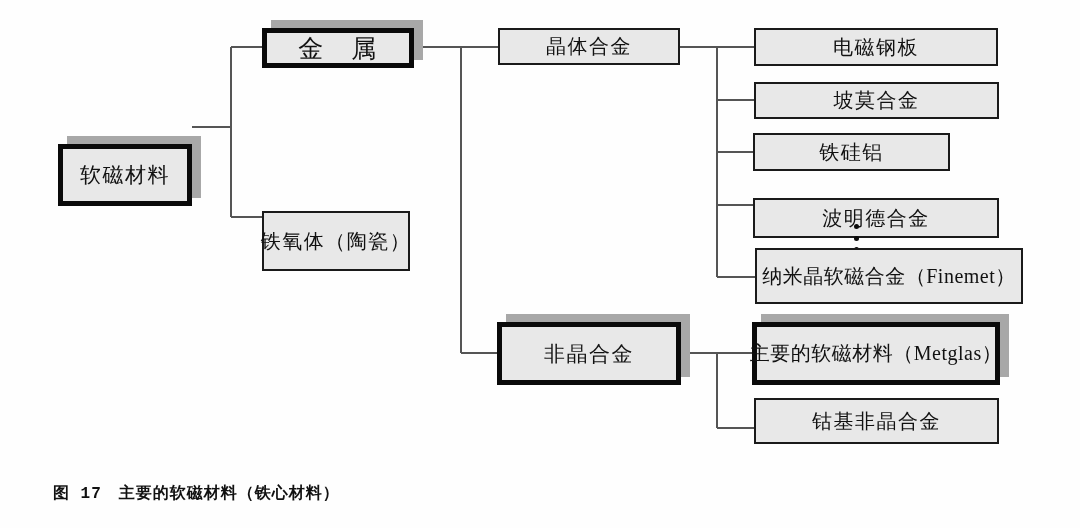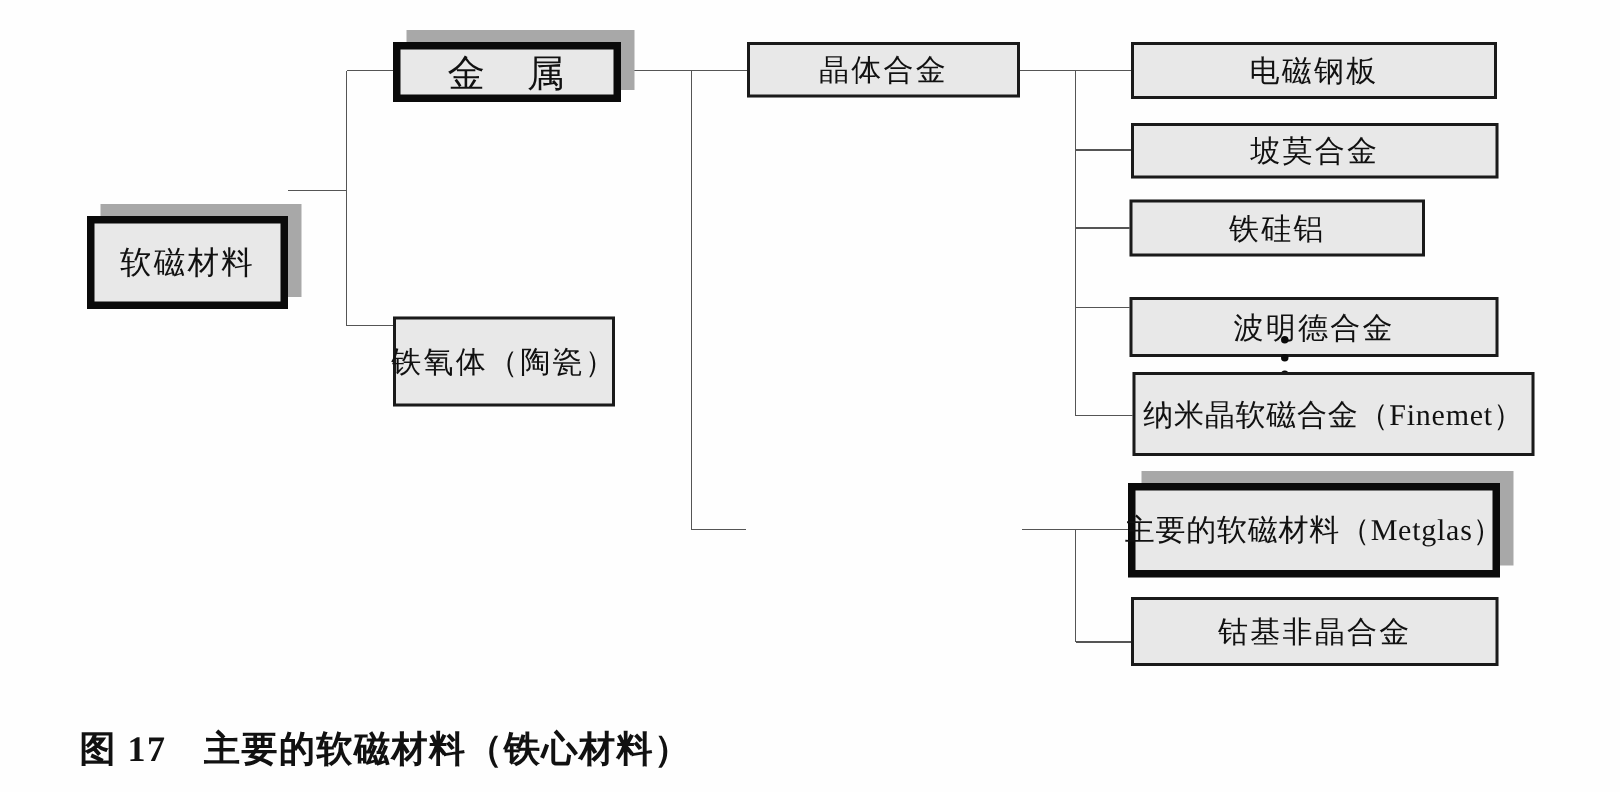--- a/index.html
+++ b/index.html
@@ -80,23 +80,23 @@
     display: block;
     width: 5px;
     height: 5px;
     border-radius: 50%;
     background: var(--border-thick);
   }
   .caption {
     position: absolute;
     left: 53px;
     top: 483px;
-    font-family: Liberation Serif, serif;
+    font-family: Liberation Mono, monospace;
     font-weight: bold;
-    font-size: 24px;
+    font-size: 16px;
     letter-spacing: 1px;
     color: var(--text);
     white-space: nowrap;
   }
 </style>
 </head>
 <body>
 
 <div class="stage">
 
@@ -124,20 +124,21 @@
   </svg>
 
   <div class="node em n-root">软磁材料</div>
 
   <div class="node em n-metal">金　属</div>
 
   <div class="node n-ferrite">铁氧体（陶瓷）</div>
 
   <div class="node n-crystalline">晶体合金</div>
 
+  <div class="node em n-amorphous">非晶合金</div>
 
   <div class="node n-steel">电磁钢板</div>
 
   <div class="node n-permalloy">坡莫合金</div>
 
   <div class="node n-sendust">铁硅铝</div>
 
   <div class="node n-permendur">波明德合金</div>
 
   <div class="vdots">

